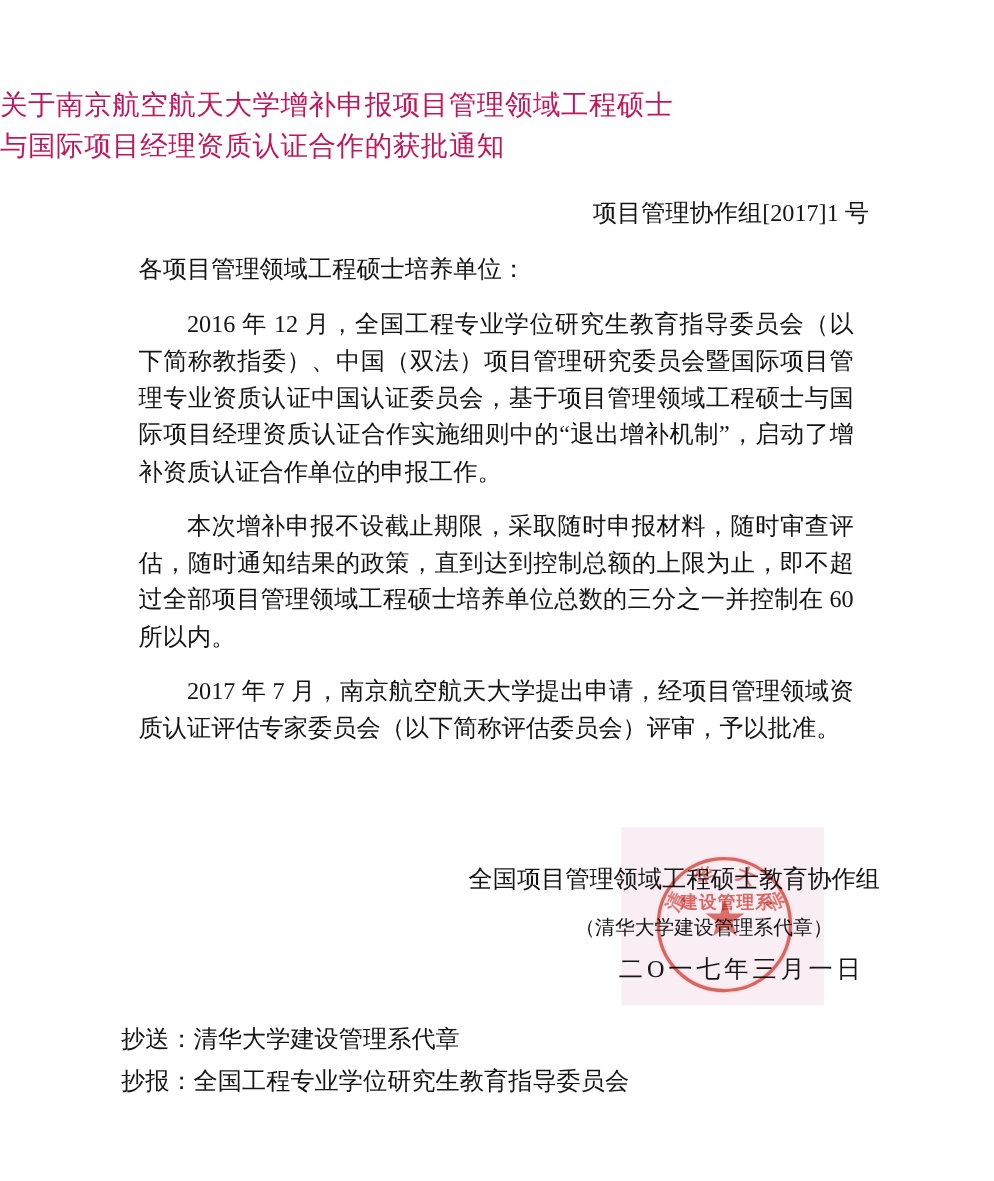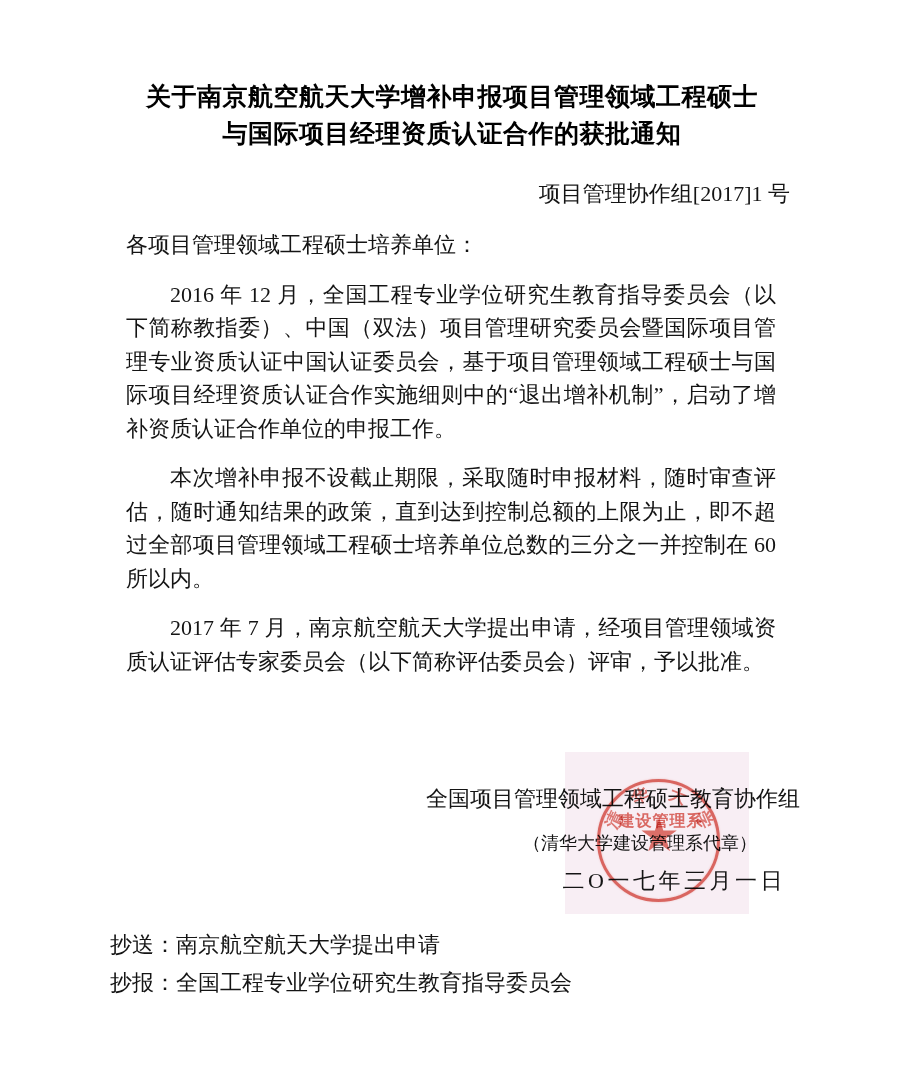--- a/index.html
+++ b/index.html
@@ -9,21 +9,21 @@
     font-family:"Liberation Serif","DejaVu Serif",serif;
     color:#141414;
   }
   .page { position:absolute; inset:0; background:#ffffff; }
 
   
   .txt { z-index:1; }
 
   .doc-title {
     position:absolute; top:78px; left:0; width:100%;
-    text-align:center; font-weight:bold; color:#000000;
+    text-align:left; font-weight:normal; color:#be185d;
     font-size:25px; line-height:37px; letter-spacing:0.5px;
   }
 
   .doc-number {
     position:absolute; top:180px; right:114px;
     font-size:22px; line-height:28px;text-align:center;
   }
 
   .doc-body {
     position:absolute; top:212px; left:110px; width:682px;
@@ -100,17 +100,17 @@
 
   <div class="seal-mark seal-circle"></div>
   <div class="seal-mark seal-star">★</div>
   <span class="seal-arc-char arc-c0">清</span>
   <span class="seal-arc-char arc-c1">华</span>
   <span class="seal-arc-char arc-c2">大</span>
   <span class="seal-arc-char arc-c3">学</span>
   <div class="seal-mark seal-bottom-text">建设管理系</div>
 
   <div class="cc-block txt">
-    <div>抄送：南京航空航天大学提出申请</div>
+    <div>抄送：清华大学建设管理系代章</div>
     <div>抄报：全国工程专业学位研究生教育指导委员会</div>
   </div>
 
 </div>
 
 </body></html>

